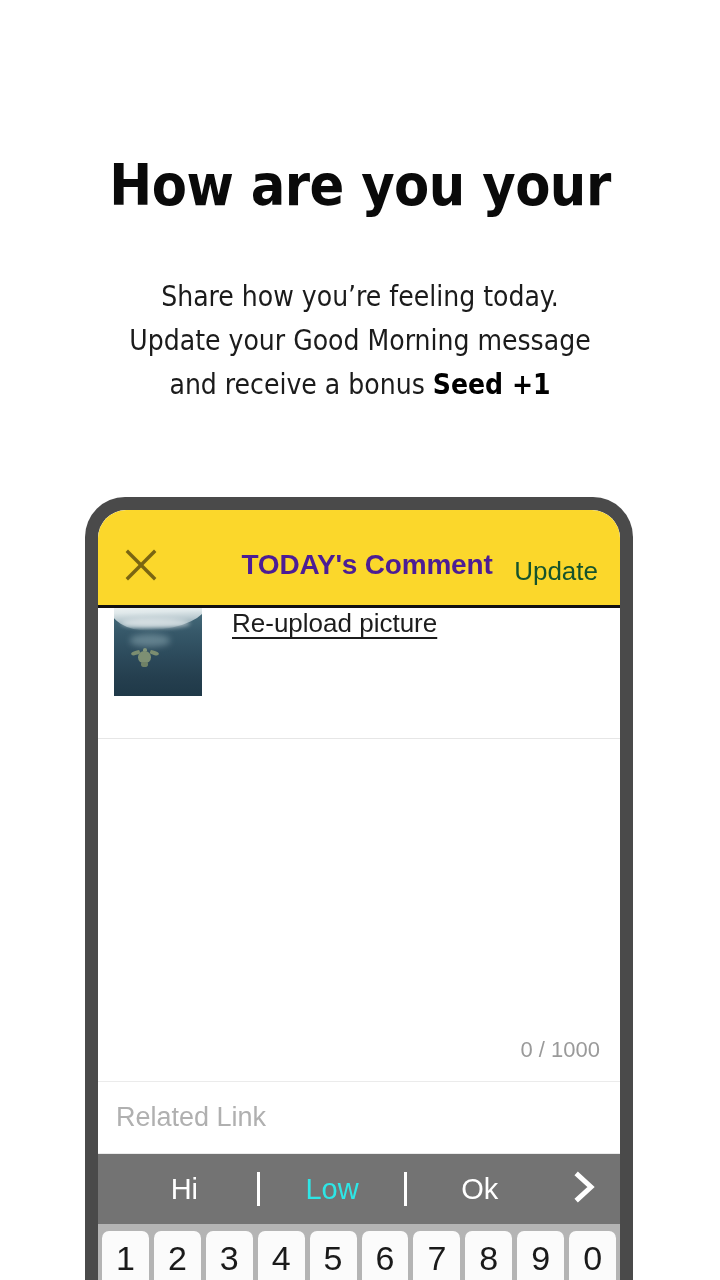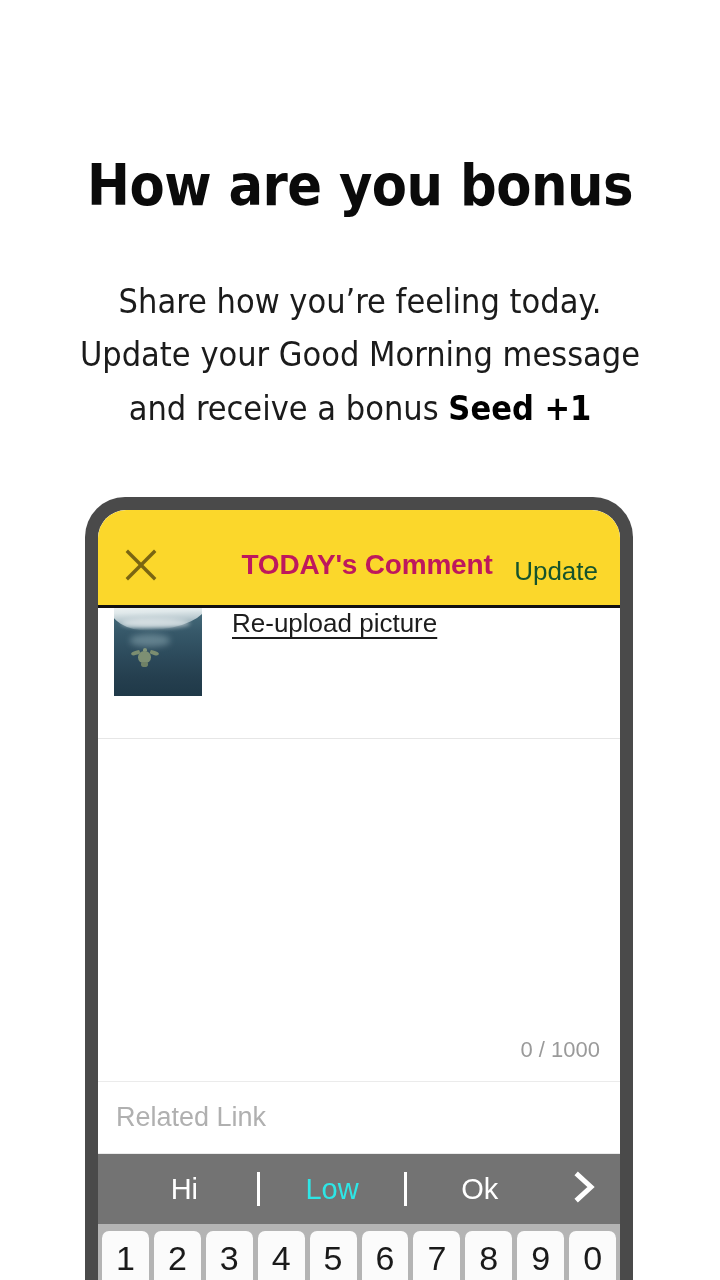--- a/index.html
+++ b/index.html
@@ -34,21 +34,21 @@
     font-size: 57px;
     font-weight: 700;
     letter-spacing: -0.5px;
     color: #0a0a0a;
     line-height: 1.08;
   }
 
   .promo-sub {
     margin-top: 58px;
     font-family: "DejaVu Sans Condensed", "Liberation Sans Narrow", "Liberation Sans", sans-serif;
-    font-size: 34px;
+    font-size: 28px;
     font-weight: 400;
     color: #1b1b1b;
     line-height: 1.58;
   }
 
   .promo-sub .bonus {
     font-weight: 700;
     color: #000;
   }
 
@@ -100,21 +100,21 @@
   .appbar-title {
     position: absolute;
     left: 16px;
     right: 0;
     top: 50%;
     transform: translateY(-50%);
     margin-top: 7px;
     text-align: center;
     font-size: 28px;
     font-weight: 700;
-    color: #be185d;
+    color: #4c1d95;
     pointer-events: none;
     letter-spacing: -0.2px;
   }
 
   .appbar-action {
     margin-left: auto;
     margin-top: 28px;
     font-size: 26px;
     font-weight: 400;
     color: #14532d;
@@ -339,21 +339,21 @@
     padding-top: 8px;
     box-shadow: 0 1px 0 rgba(0,0,0,0.22);
   }
 </style>
 </head>
 <body>
 
 <div class="page">
 
   <div class="promo">
-    <div class="promo-title">How are you bonus</div>
+    <div class="promo-title">How are you your</div>
 
     <div class="promo-sub">
       <div>Share how you’re feeling today.</div>
       <div>Update your Good Morning message</div>
       <div>
         <span>and receive a bonus </span><span class="bonus">Seed +1</span>
       </div>
     </div>
   </div>
 

